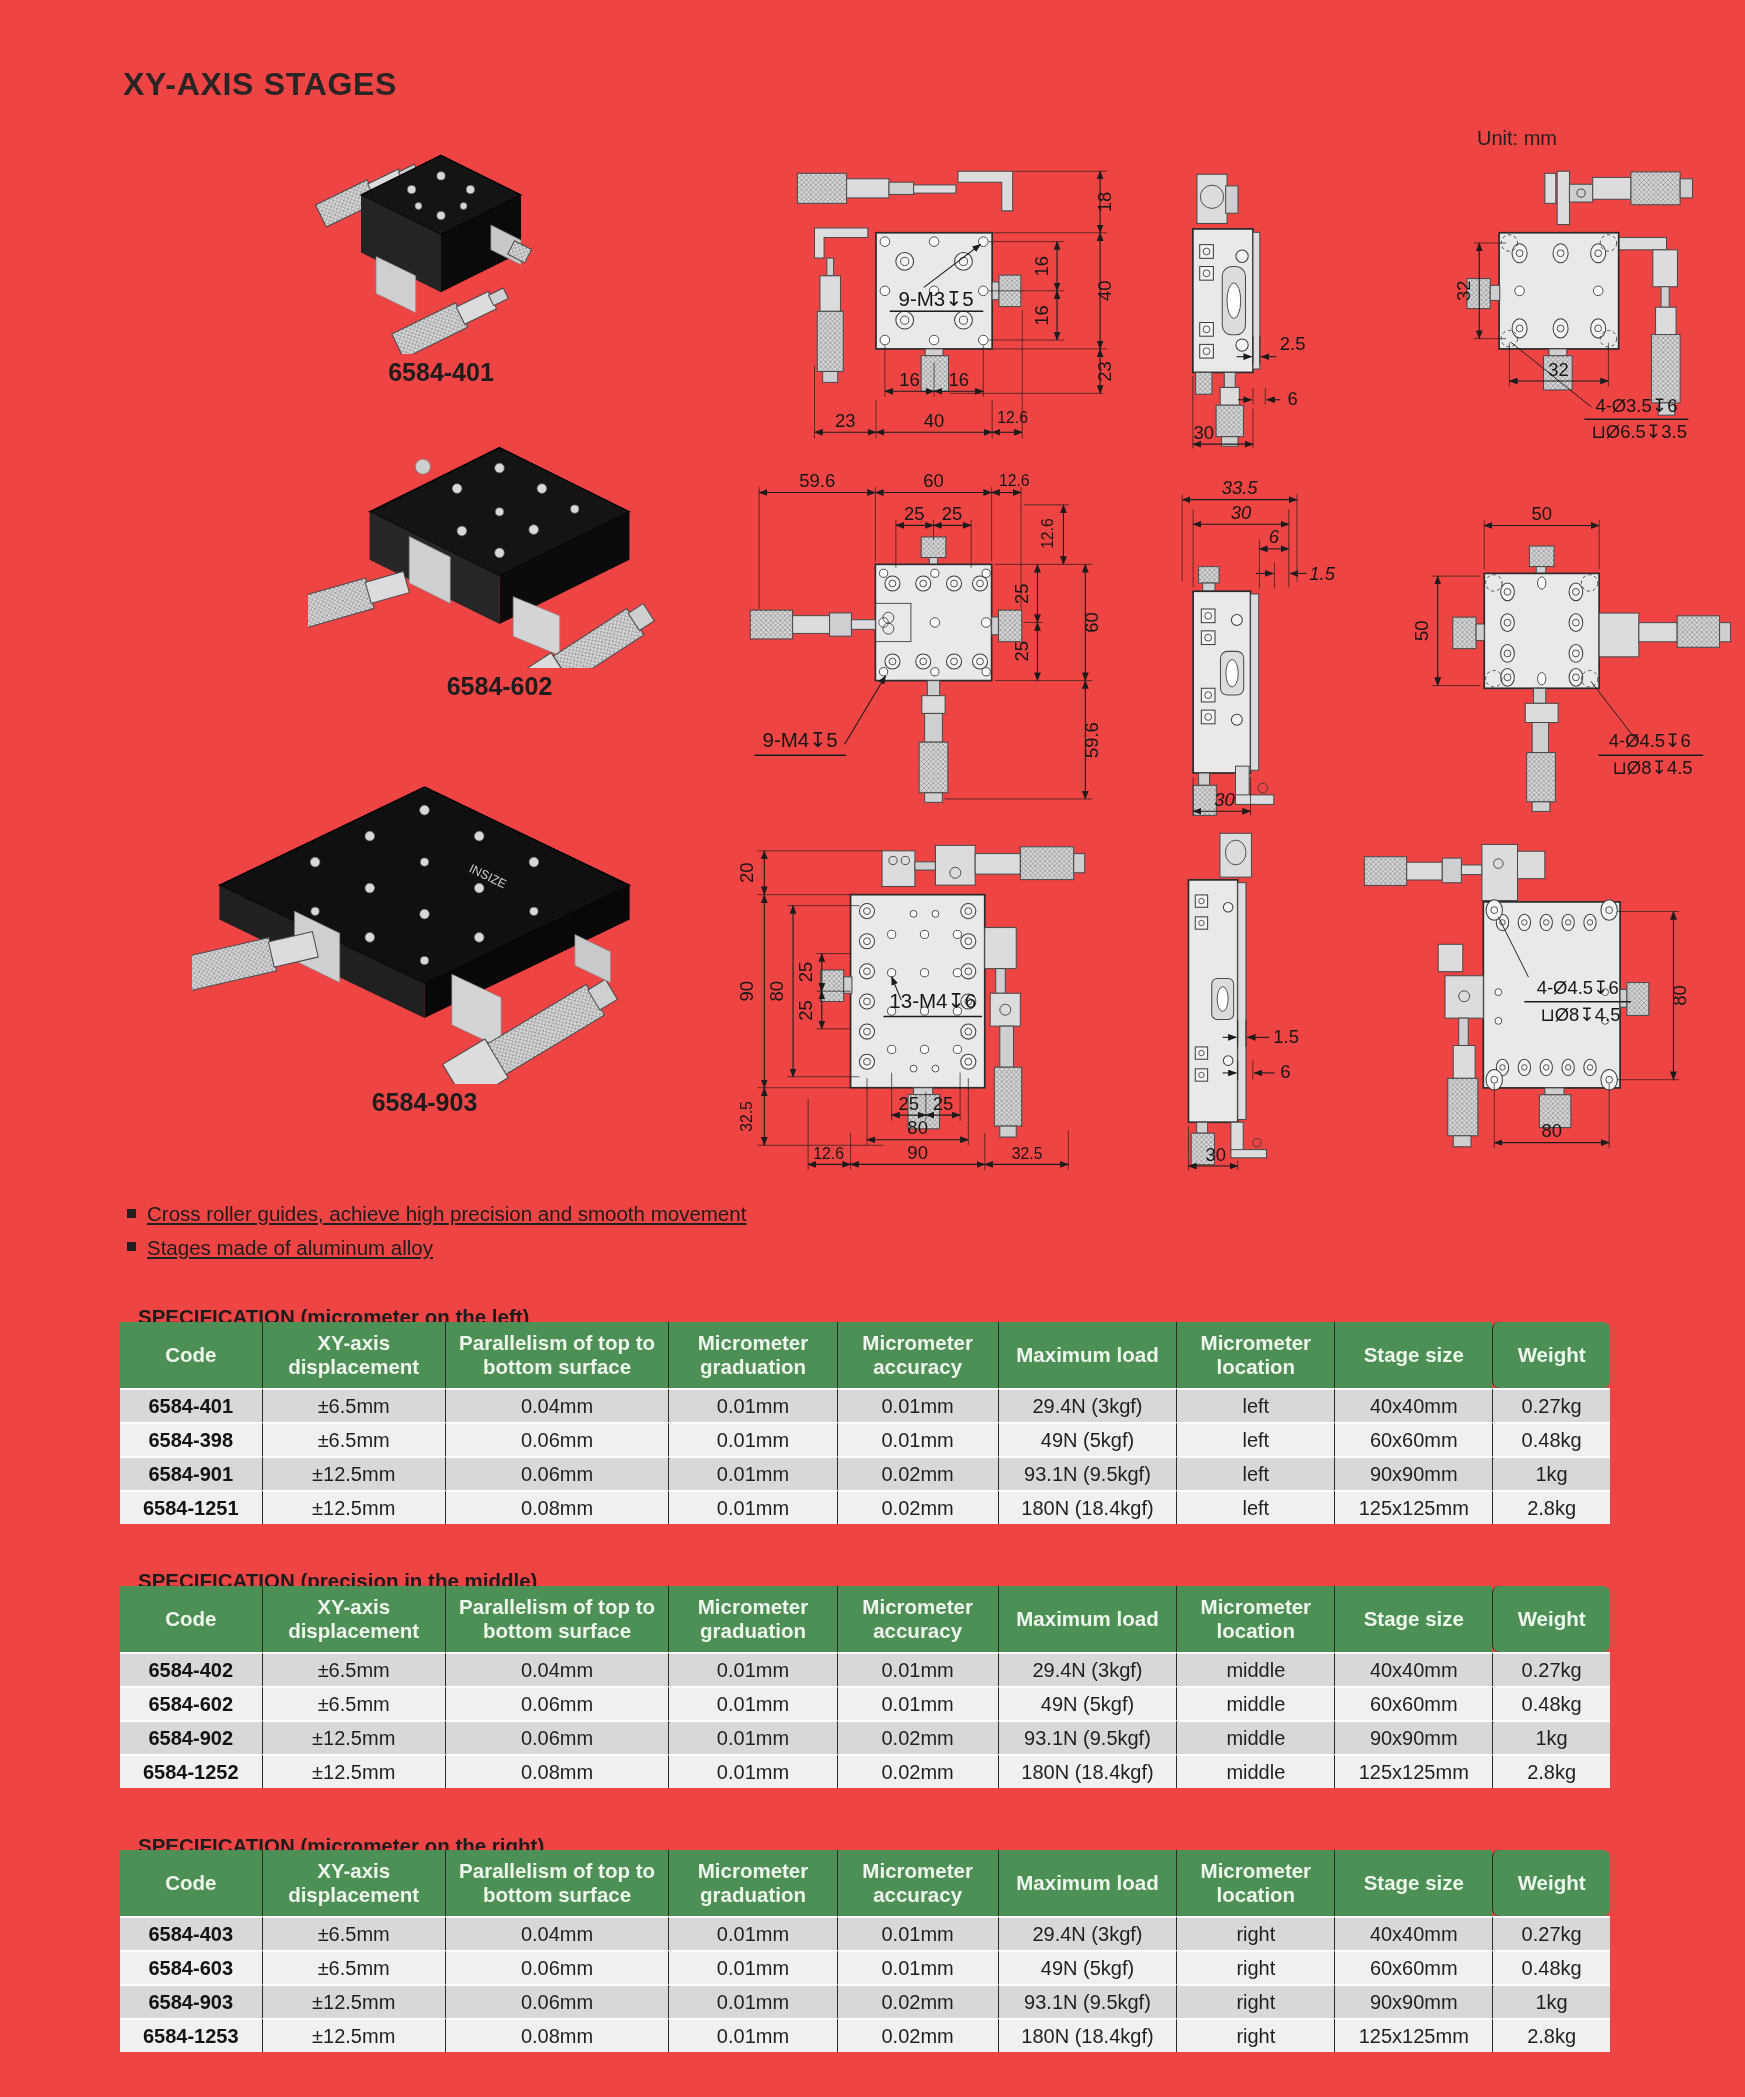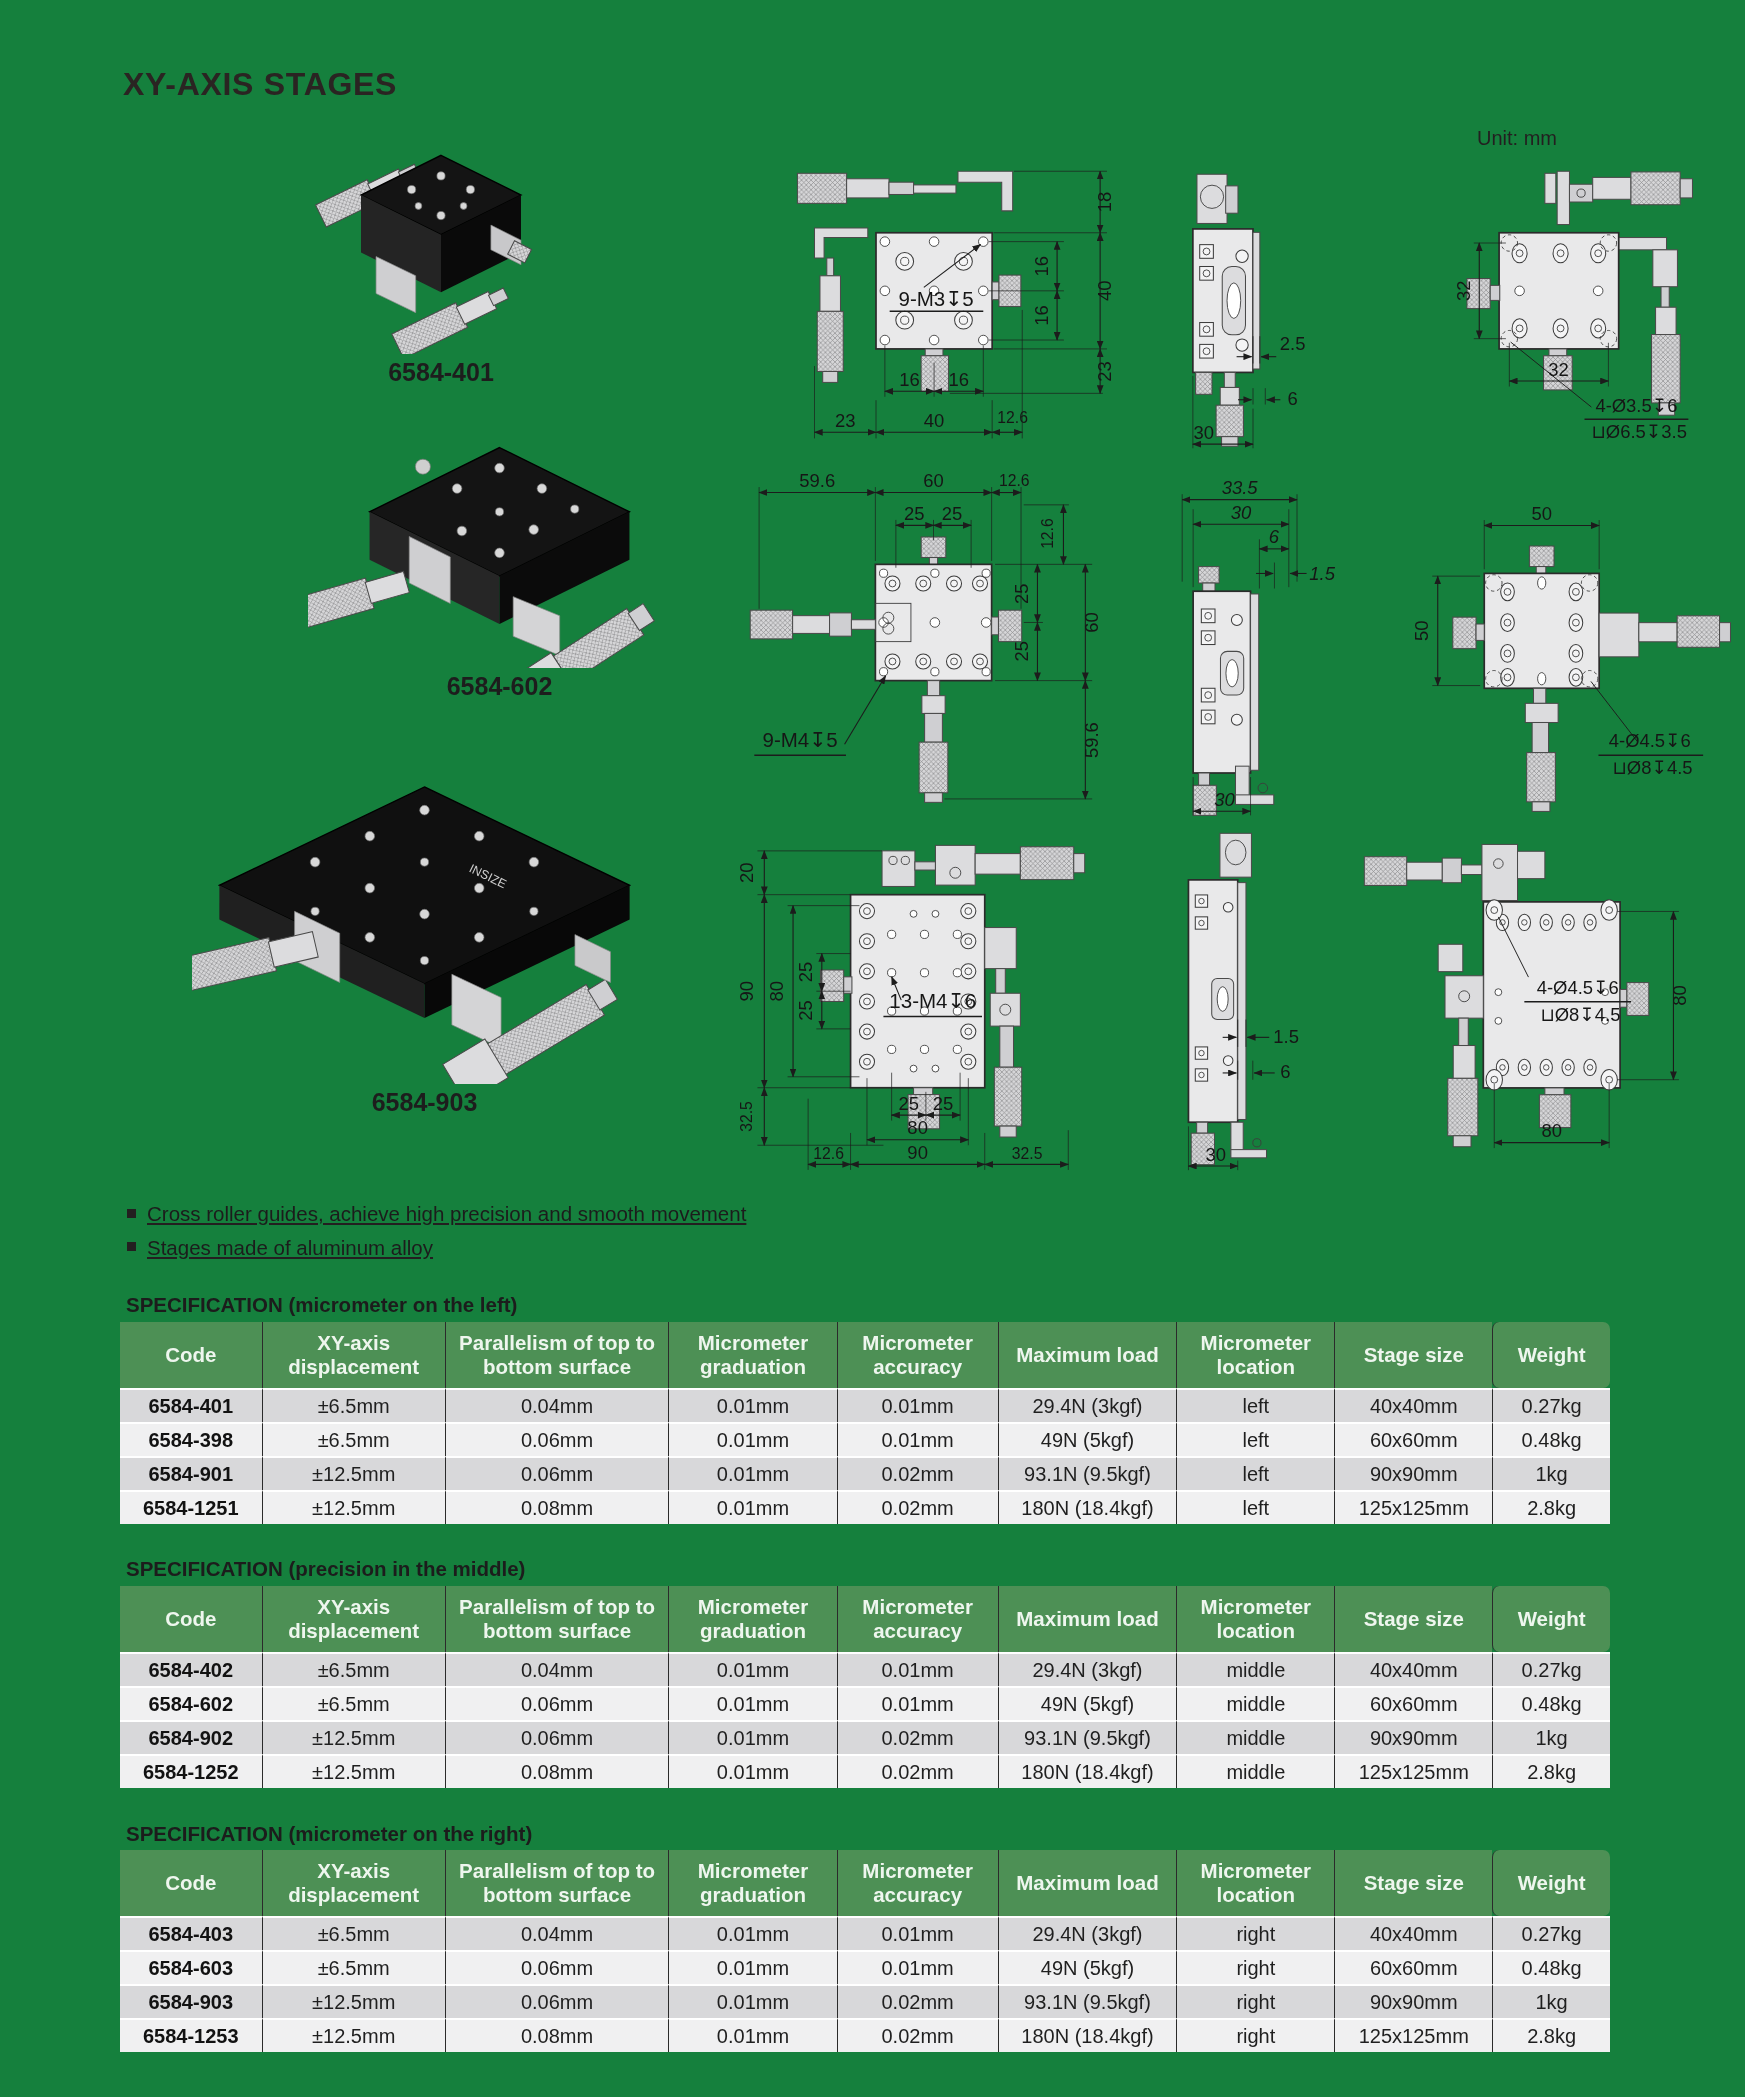--- a/index.html
+++ b/index.html
@@ -1,22 +1,22 @@
 <!DOCTYPE html>
 <html style="font-size:11px"><head>
 <meta charset="utf-8">
 <style>
   html,body{margin:0;padding:0;background:#ffffff;}
-  .page{position:relative;width:1745px;height:2097px;background:#15803d;overflow:hidden;
+  .page{position:relative;width:1745px;height:2097px;background:#ef4444;overflow:hidden;
         font-family:"Liberation Sans",sans-serif;color:#231f20;}
   .abs{position:absolute;}
   
   .page-title{font-size:32px;font-weight:bold;letter-spacing:0.7px;color:#2a2422;}
   .unit-note{font-size:20px;color:#231f20;}
-  .section-title{font-size:20.5px;font-weight:bold;color:#1c1c1c;margin:4px;text-align:right;}
+  .section-title{font-size:20.5px;font-weight:bold;color:#1c1c1c;margin:16px;text-align:right;}
   
   .product-fig{display:flex;flex-direction:column;align-items:center;}
   .product-code{font-size:25px;font-weight:bold;color:#1d1d1d;margin-top:4.1px;}
   
   .features{list-style:none;margin:0;padding:0;}
   .features li{display:flex;align-items:flex-start;font-size:20.5px;margin-bottom:9.6px;color:#1c1c1c;}
   .features .sq{width:9px;height:9px;background:#231f20;margin:6.8px 11px 0 0;flex:0 0 auto;}
   
   table.spec{border-collapse:separate;border-spacing:0;width:1490px;table-layout:fixed;}
   table.spec th{background:#4d9055;color:#eef6ee;font-weight:bold;font-size:20.5px;line-height:1.18;

